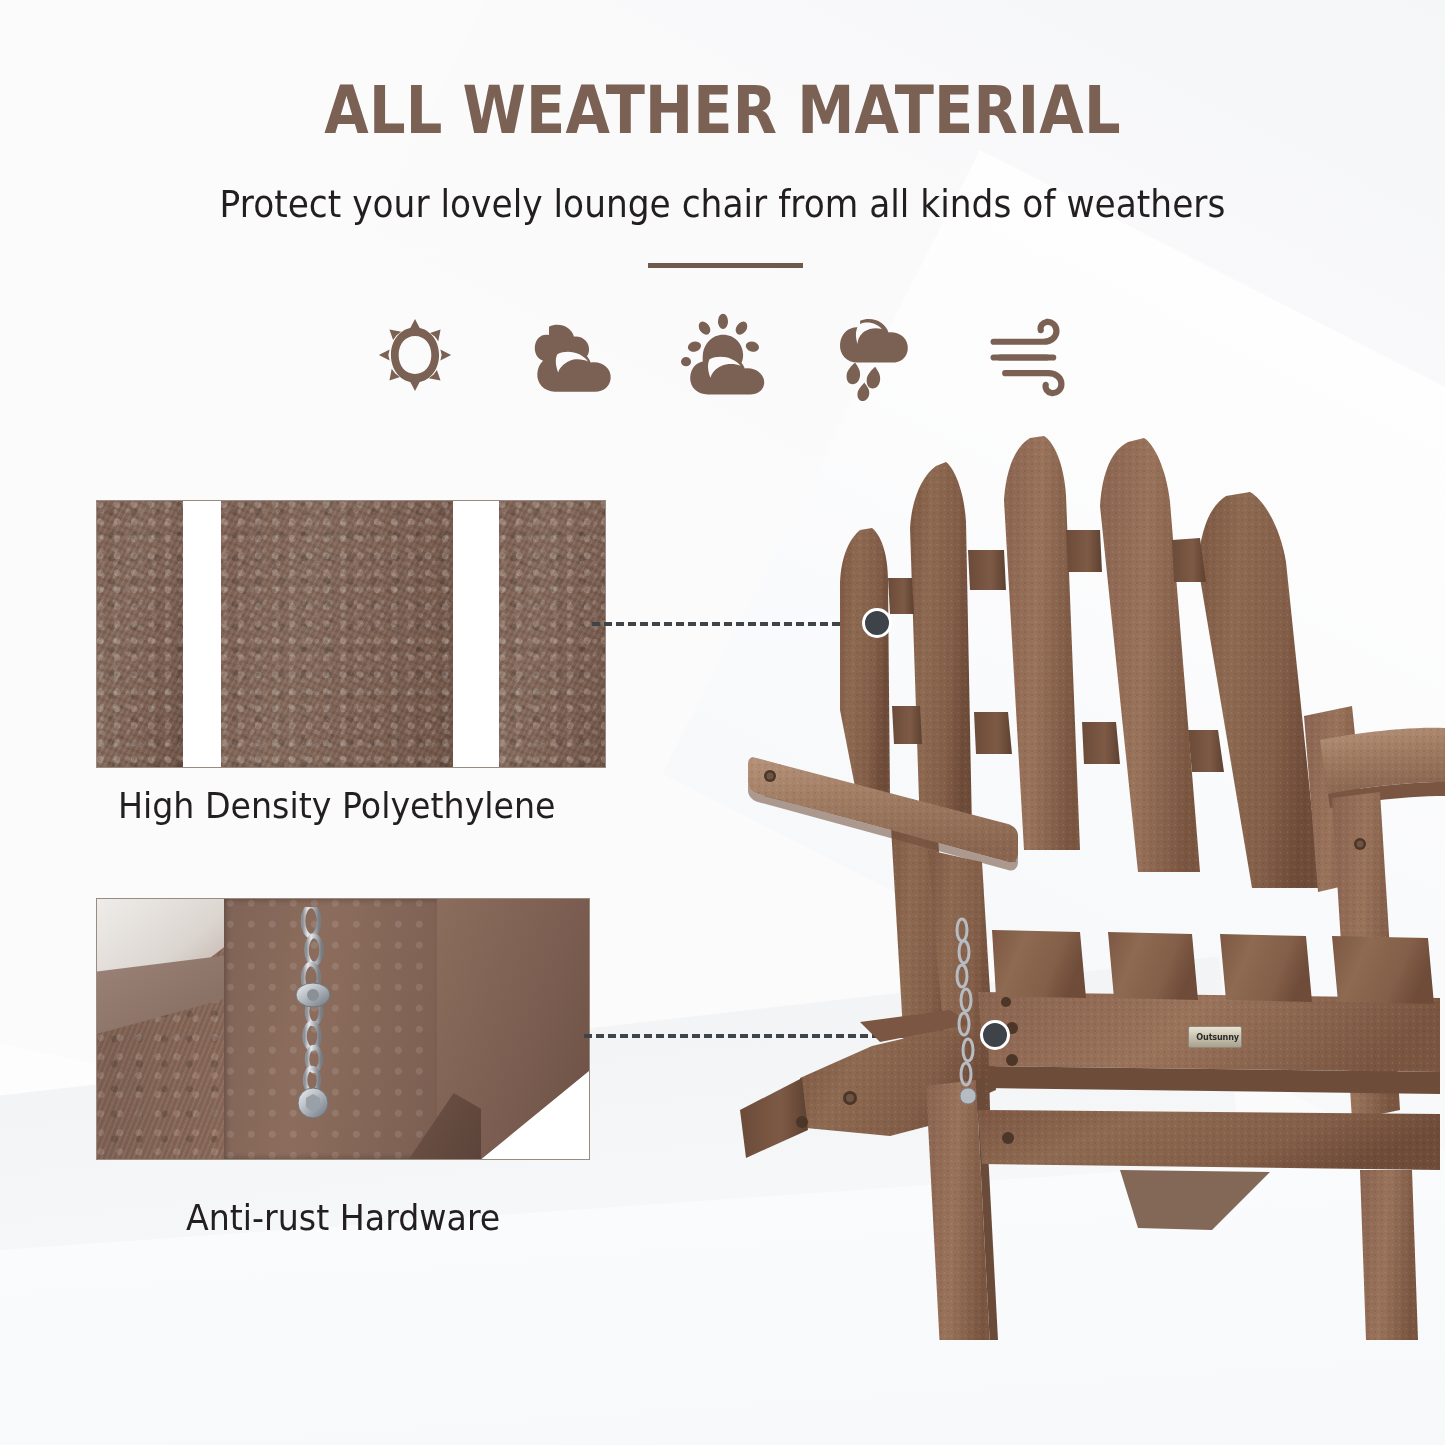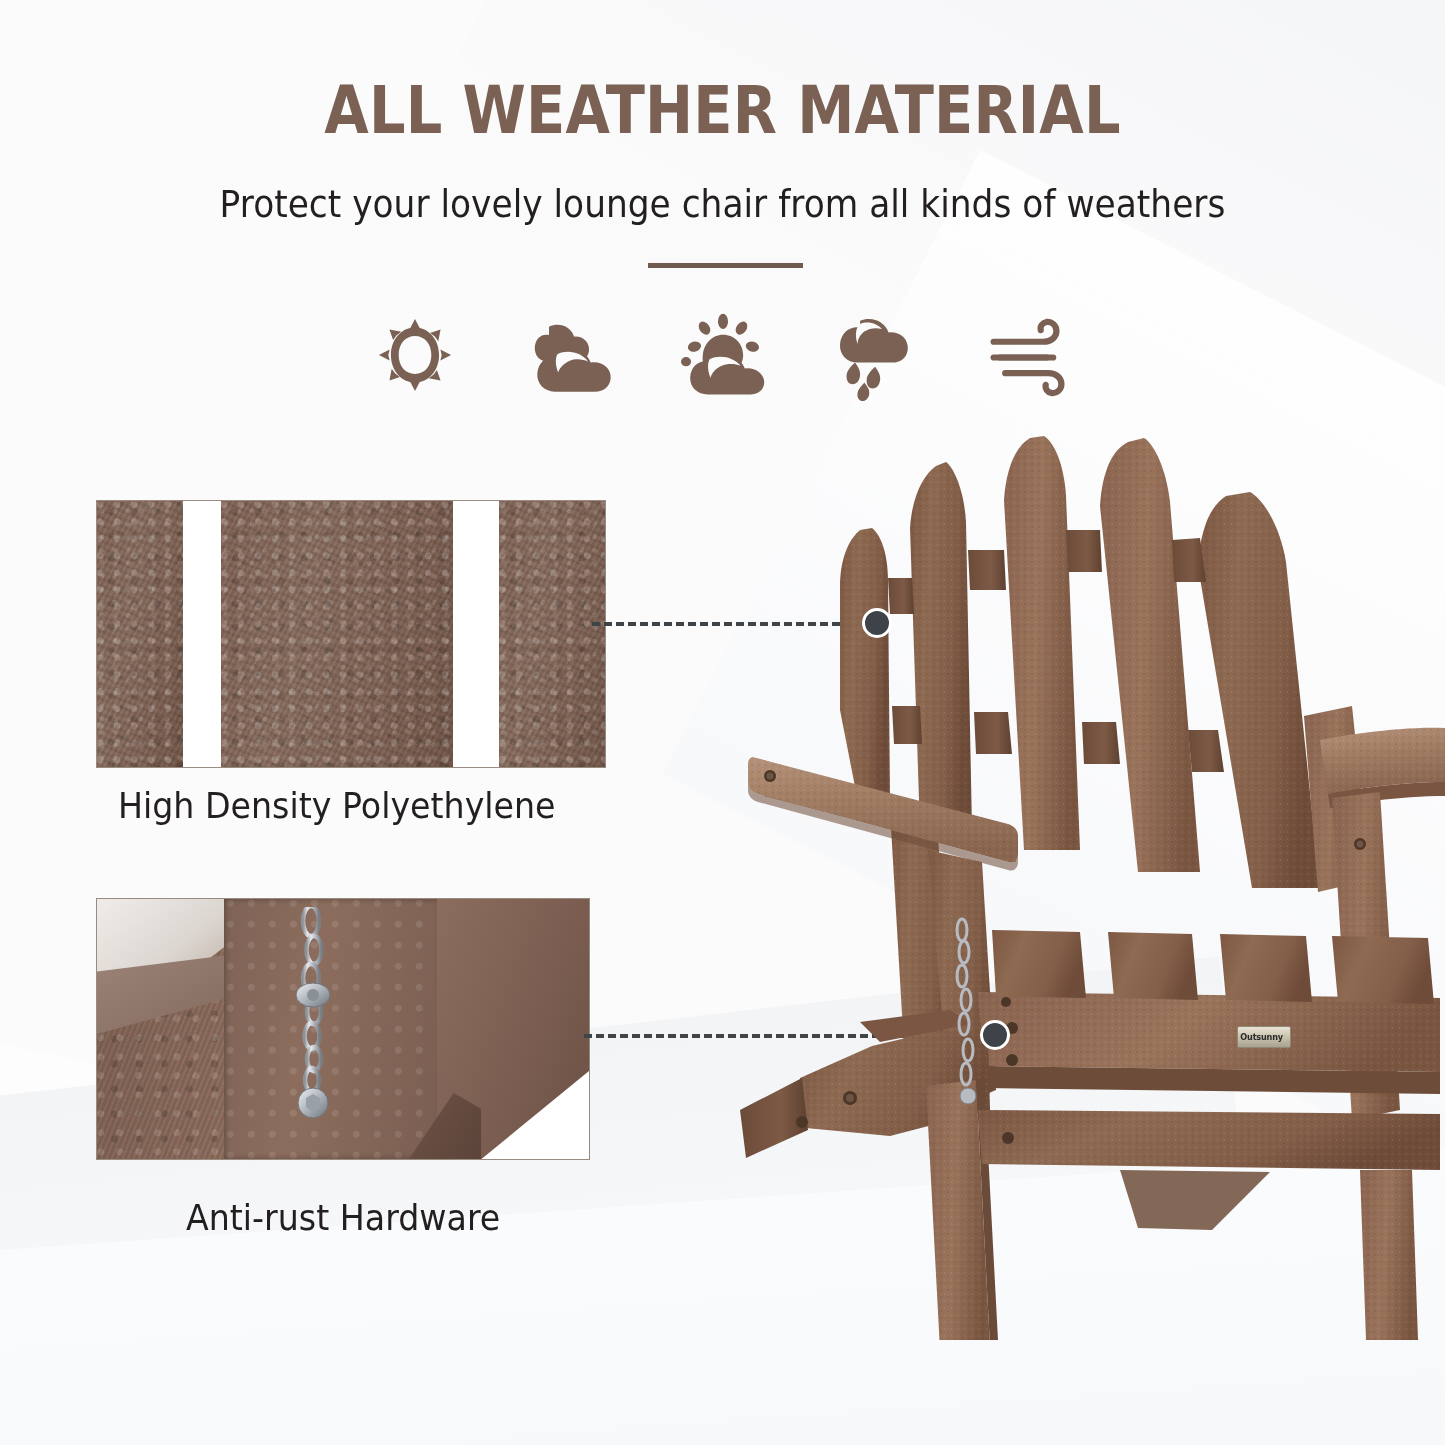--- a/index.html
+++ b/index.html
@@ -279,30 +279,30 @@
     position: absolute;
     left: 740px;
     top: 410px;
     width: 705px;
     height: 930px;
   }
   #chair svg { display: block; }
 
   .badge {
     position: absolute;
-    left: 1237px;
+    left: 1188px;
     top: 1026px;
     width: 52px;
     height: 20px;
     border-radius: 2px;
     background: linear-gradient(180deg, #e9e4d6 0%, #c9c2ae 50%, #a9a290 100%);
     border: 1px solid #8e8878;
     display: flex;
     align-items: center;
-    justify-content: flex-start;
+    justify-content: flex-end;
     overflow: hidden;
   }
   .badge span {
     font-size: 9px;
     font-weight: bold;
     color: #2b2b2b;
     transform: scaleX(0.9);
     letter-spacing: -0.2px;
   }
 </style>

